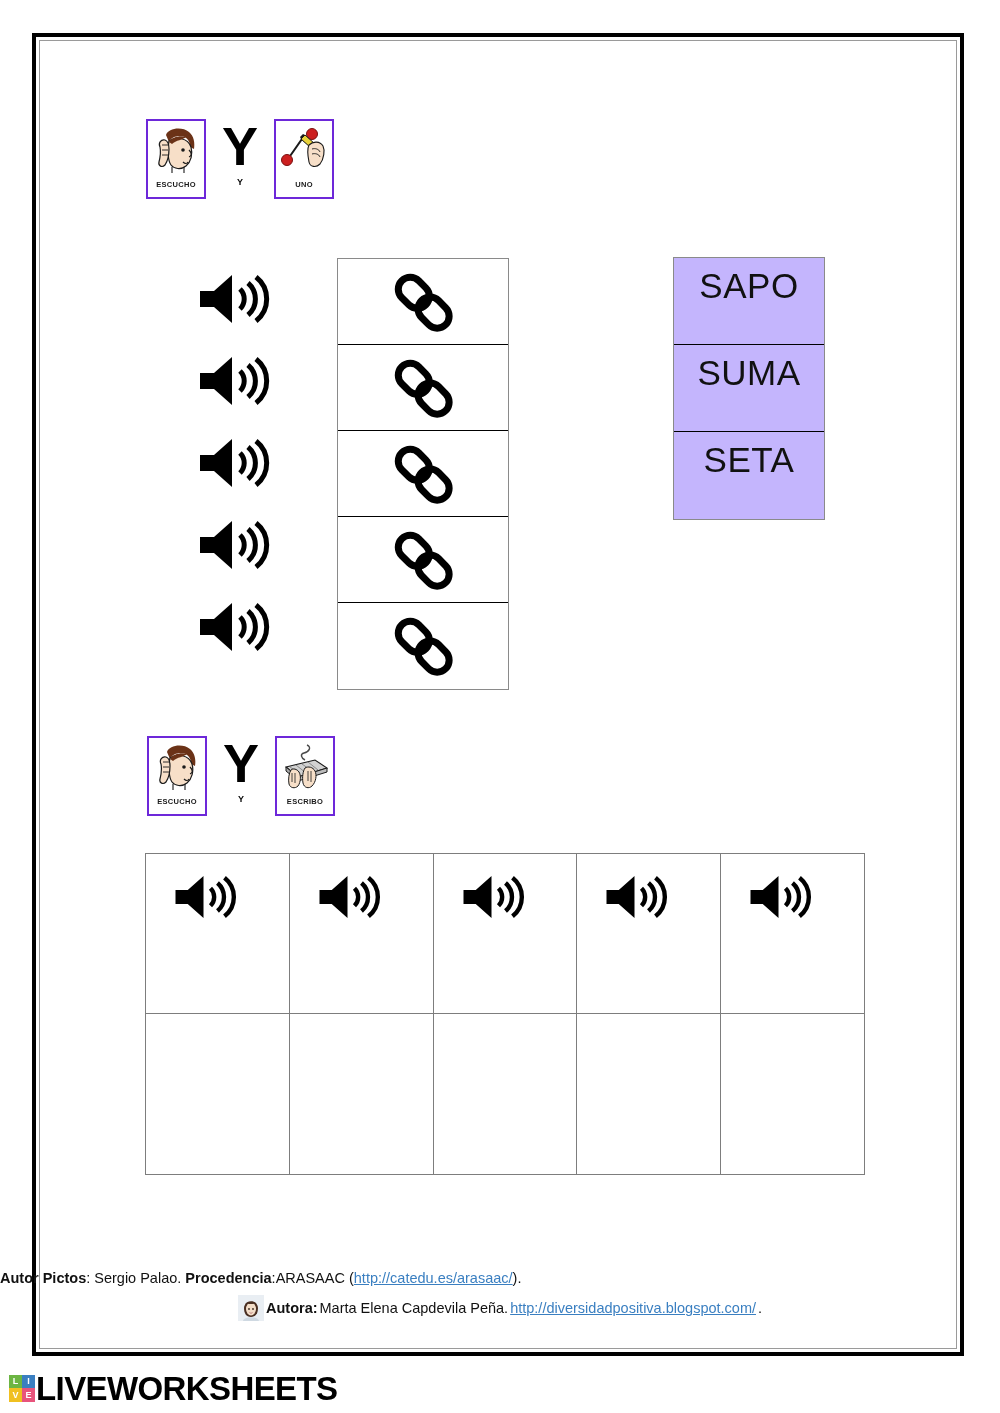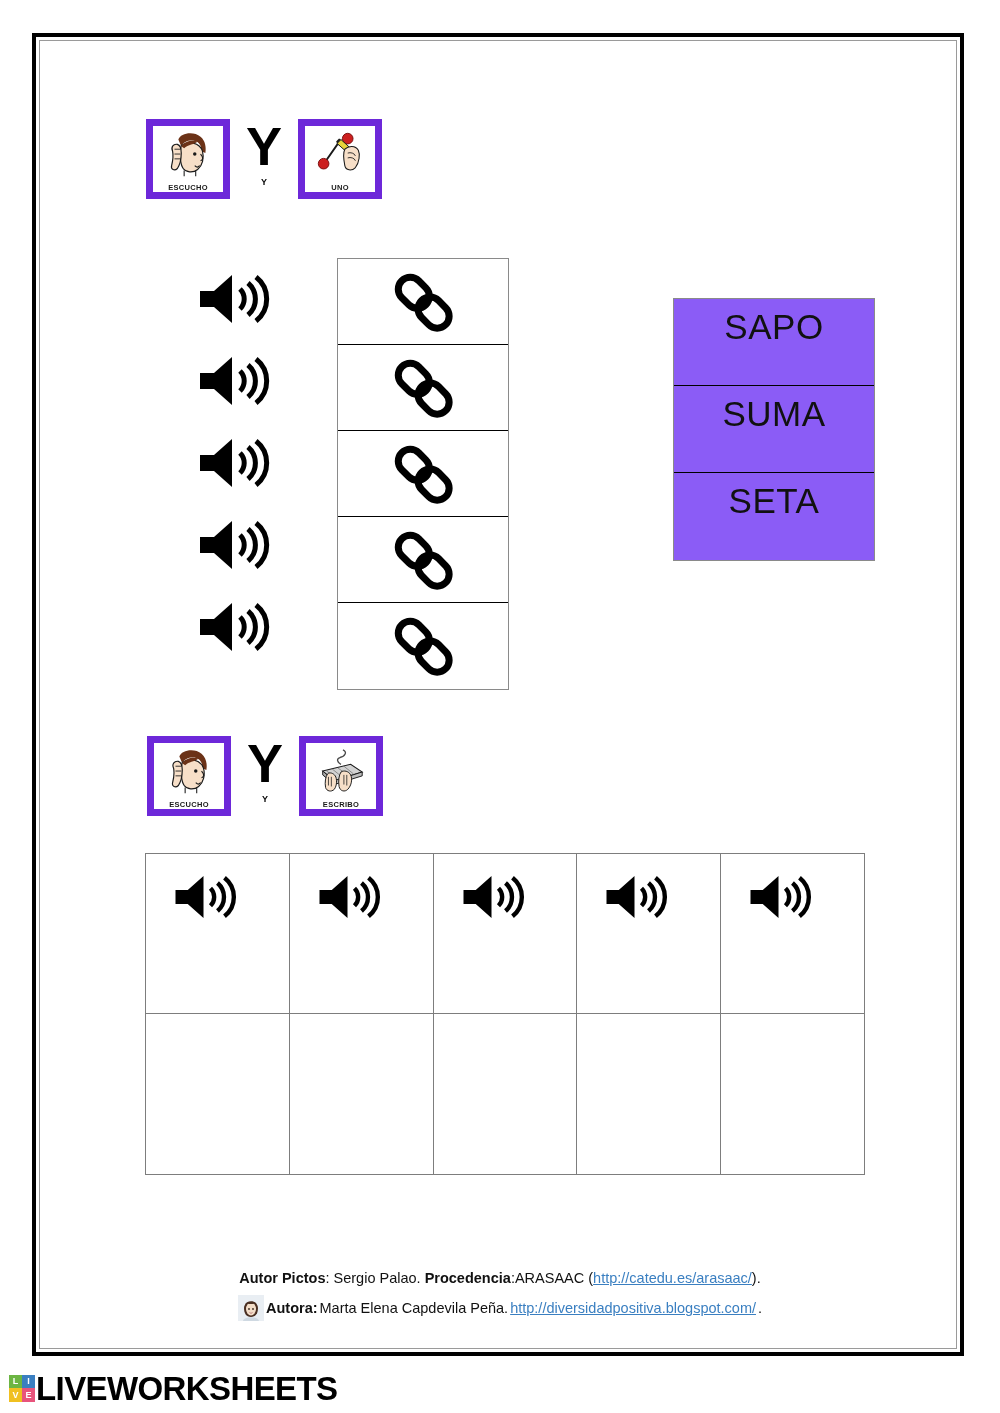--- a/index.html
+++ b/index.html
@@ -36,23 +36,23 @@
     box-sizing: border-box;
   }
 
   
   .picto-row {
     position: absolute;
     display: flex;
     align-items: flex-start;
   }
   .picto-card {
-    width: 84px;
+    width: 60px;
     height: 80px;
-    border: 7px solid #6d28d9;
+    border: 2px solid #6d28d9;
     box-sizing: border-box;
     background: #ffffff;
     display: flex;
     flex-direction: column;
     align-items: center;
     justify-content: flex-start;
     padding-top: 2px;
   }
   .picto-art {
     width: 52px;
@@ -125,25 +125,24 @@
     align-items: center;
     justify-content: center;
   }
   .link-cell:last-child { border-bottom: none; }
 
   
   #word-table {
     position: absolute;
     left: 673px;
     top: 257px;
-    width: 202px;
+    width: 152px;
     border: 1px solid #8a8a8a;
     box-sizing: border-box;
-    background: #8b5cf6;
-    margin-top: 41px;
+    background: #c4b5fd;
   }
   .word-cell {
     height: 87px;
     border-bottom: 1px solid #000000;
     box-sizing: border-box;
     display: flex;
     align-items: flex-start;
     justify-content: center;
     padding-top: 7px;
   }
@@ -179,21 +178,20 @@
     padding: 18px 0 0 26px;
   }
   .wt-answer { height: 160px; }
 
   
   #credits {
     position: absolute;
     left: 0;
     top: 1266px;
     width: 1000px;
-    text-align: center;
     font-family: "Liberation Sans", sans-serif;
     font-size: 14.5px;
     color: #111;
     line-height: 25px;
   }
   #credits .b { font-weight: bold; }
   #credits .lnk {
     color: #3a7fc1;
     text-decoration: underline;
   }

